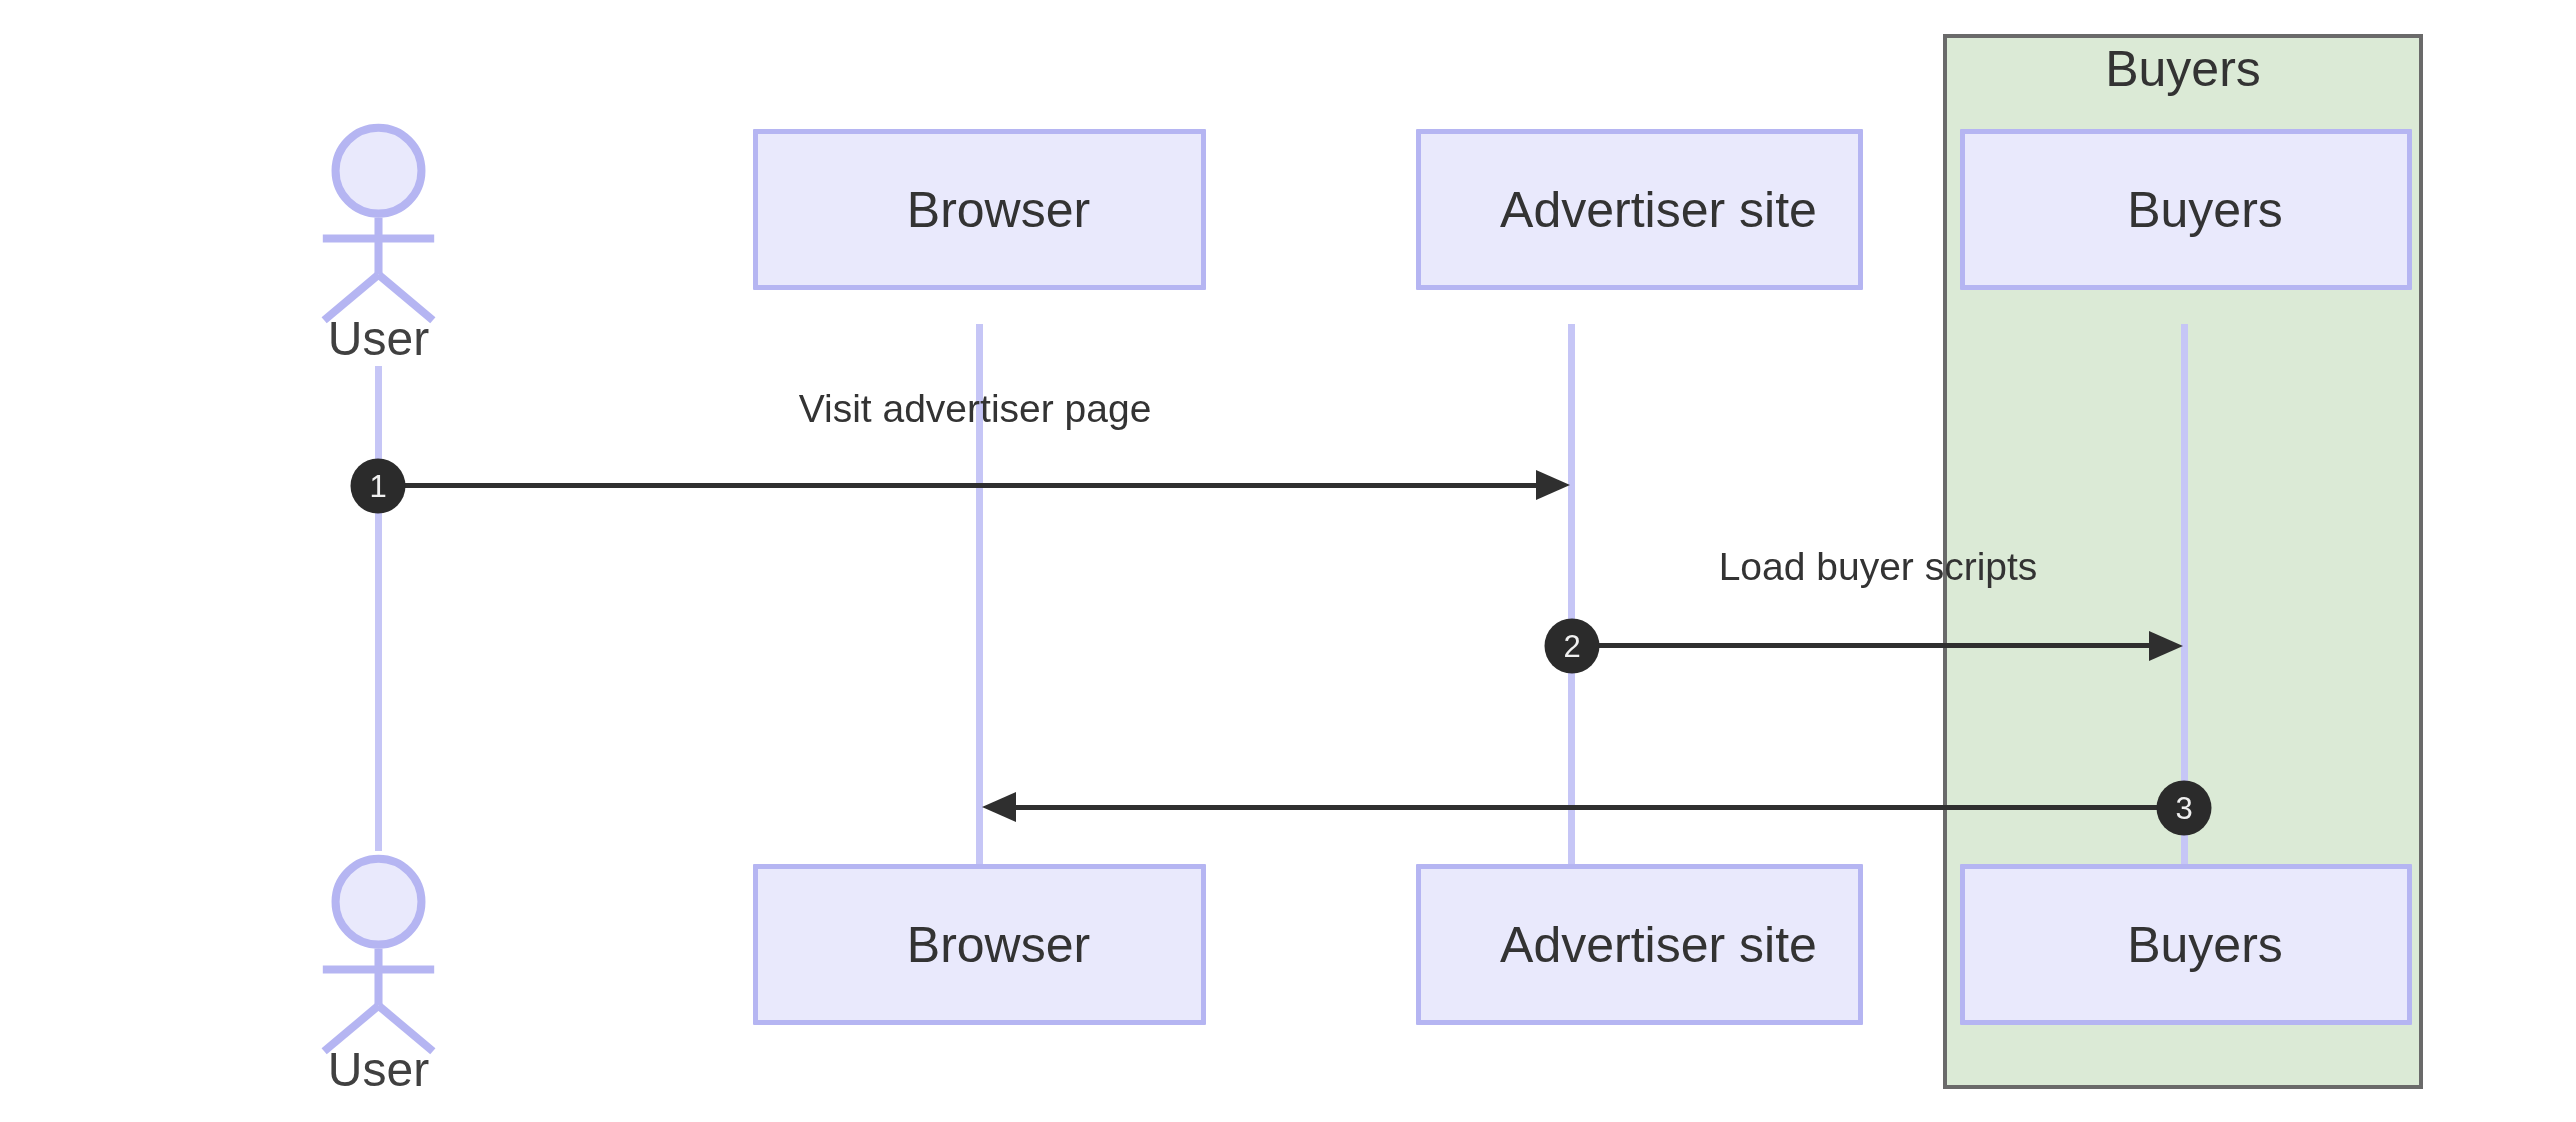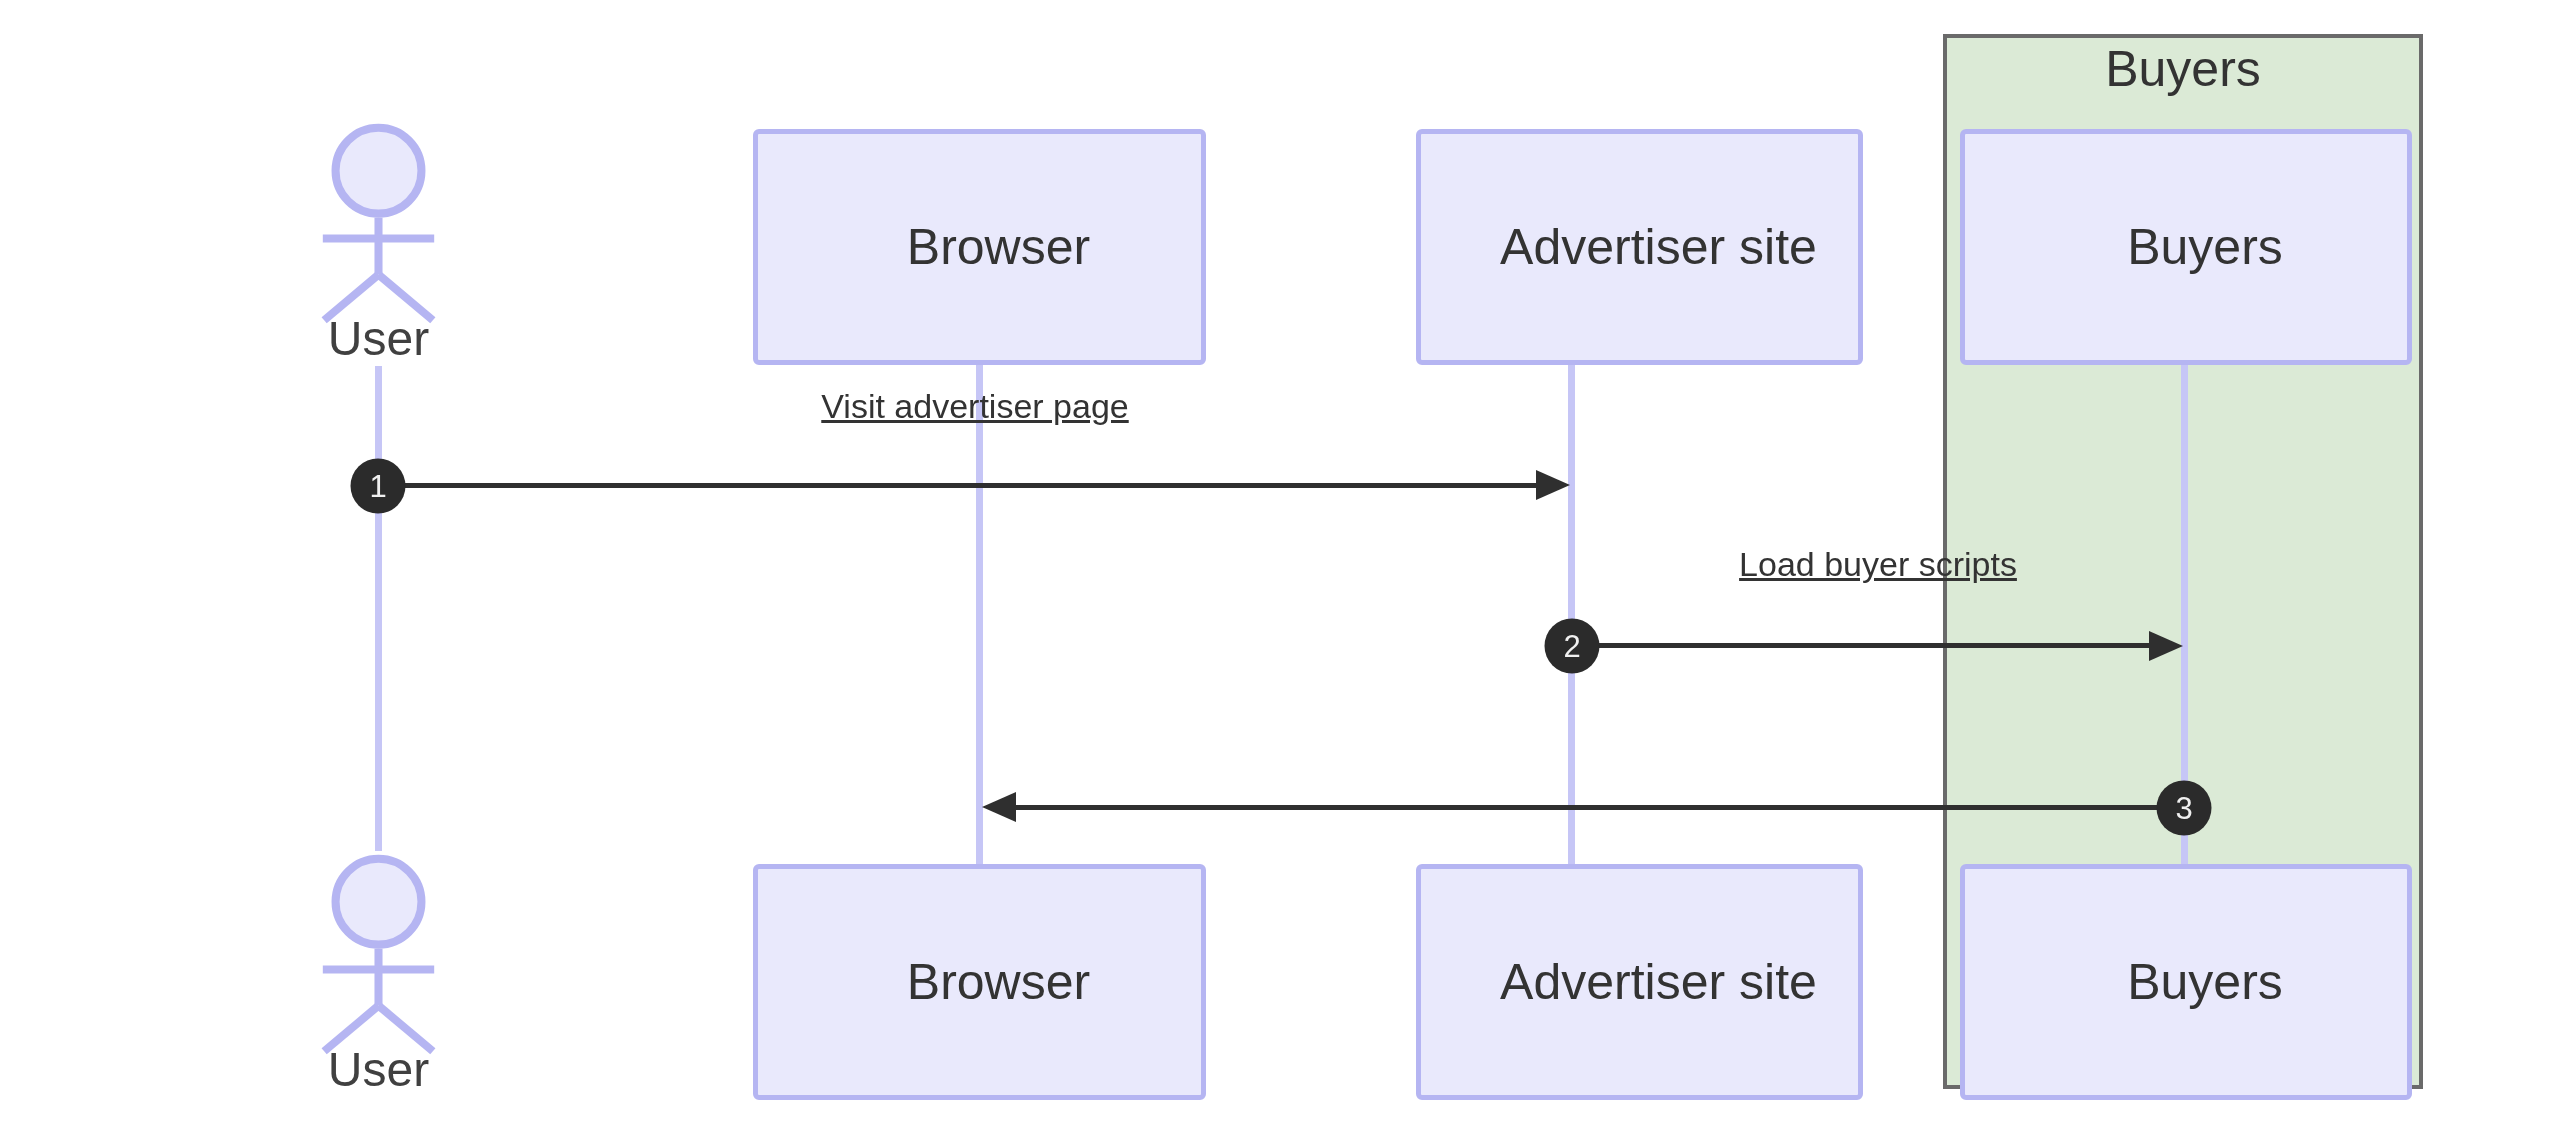--- a/index.html
+++ b/index.html
@@ -32,24 +32,24 @@
   
   .lifeline { position: absolute; width: 6.7px; background: #c6c6f6; z-index: 2; }
   .lifeline-user       { left: 375px;  top: 366px; height: 485px; }
   .lifeline-browser    { left: 976px; top: 324px; height: 540px; }
   .lifeline-advertiser { left: 1568px; top: 324px; height: 540px; }
   .lifeline-buyers     { left: 2181px; top: 324px; height: 540px; }
 
   
   .pbox {
     position: absolute;
-    height: 236px;
+    height: 161px;
     background: #e9e9fc;
     border: 5.4px solid #b5b5f2;
-    border-radius: 6px;
+    border-radius: 1px;
     display: flex; align-items: center; justify-content: center;
     font-size: 50px; color: #333333;
     z-index: 3;
     white-space: nowrap;
     padding-left: 38px;
   }
   .row-top    { top: 129px; }
   .row-bottom { top: 864px; }
   .col-browser    { left: 753px; width: 453px; }
   .col-advertiser { left: 1416px; width: 447px; }
@@ -64,24 +64,23 @@
     text-align: center; font-size: 48px; color: #404040;
     line-height: 1.1; z-index: 3;
   }
   .actor-label-top    { top: 313px; }
   .actor-label-bottom { top: 1044px; }
 
   
   .msg-label {
     position: absolute;
     transform: translateX(-50%);
-    font-size: 34px; color: #333333;
+    font-size: 39px; color: #333333;
     line-height: 1; white-space: nowrap;
     z-index: 4;
-    text-decoration: underline;
   }
   .msg1-label { left: 975px; top: 389px; }
   .msg2-label { left: 1878px; top: 547px; }
   .msg3-label { left: 1582px; top: 706px; }
 
   .msg-line { position: absolute; height: 5.4px; background: #2f2f2f; z-index: 4; }
   .msg1-line { left: 378px;  top: 483px;  width: 1159px; }
   .msg2-line { left: 1572px; top: 643px;  width: 578px;  }
   .msg3-line { left: 1014px; top: 805px; width: 1170px; }
 

